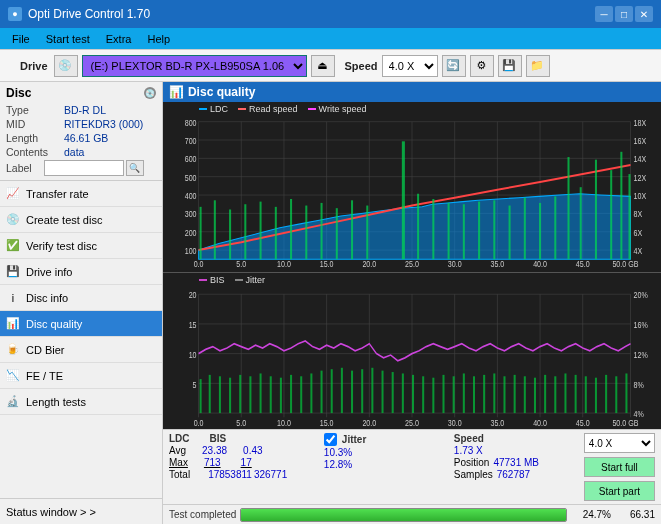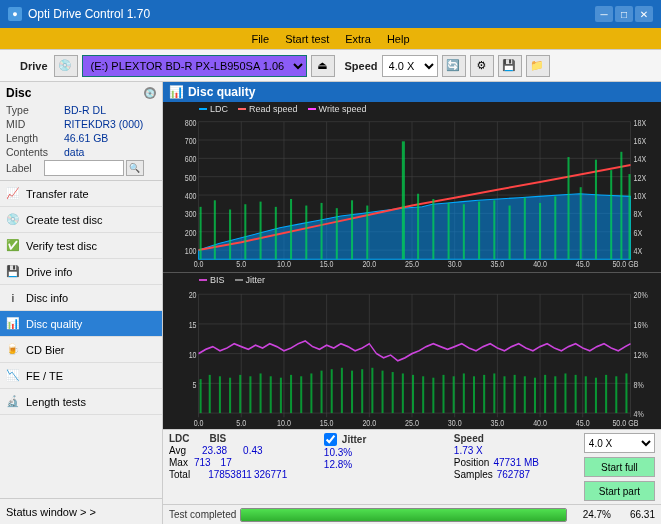--- a/index.html
+++ b/index.html
@@ -16,27 +16,26 @@
       justify-content: space-between;
     }
     .title-bar-left { display: flex; align-items: center; gap: 6px; }
     .title-bar-icon { width: 14px; height: 14px; background: #4a9adf; border-radius: 2px; font-size: 9px; display: flex; align-items: center; justify-content: center; color: white; }
     .title-bar-title { font-size: 12px; }
     .title-bar-controls { display: flex; gap: 2px; }
     .title-btn { width: 18px; height: 16px; background: #4a8fd4; border: none; color: white; font-size: 10px; cursor: pointer; display: flex; align-items: center; justify-content: center; border-radius: 2px; }
 
     
     .menu-bar {
-      background: #eab308;
+      background: #0ea5e9;
       height: 22px;
       display: flex;
       align-items: center;
       padding: 0 4px;
       border-bottom: 1px solid #ccc;
-      justify-content: center;
     }
     .menu-item {
       padding: 2px 8px;
       cursor: pointer;
       font-size: 11px;
       color: #000;
     }
 
     
     .toolbar {
@@ -623,21 +622,21 @@
         <div style="flex:1.2">
           <div style="display:flex; gap:20px; font-weight:bold; color:#333; margin-bottom:1px;">
             <span>LDC</span>
             <span>BIS</span>
           </div>
           <div style="display:flex; gap:10px; margin-bottom:1px;">
             <span>Avg</span>
             <span style="color:#0000cc;margin-left:6px">23.38</span>
             <span style="color:#0000cc;margin-left:6px">0.43</span>
           </div>
-          <div style="display:flex; margin-bottom:1px;">
+          <div style="display:flex; gap:10px; margin-bottom:1px;text-decoration:underline;">
             <span>Max</span>
             <span style="color:#0000cc;margin-left:6px">713</span>
             <span style="color:#0000cc;margin-left:10px">17</span>
           </div>
           <div style="display:flex; gap:2px;">
             <span>Total</span>
             <span style="color:#0000cc;margin-left:16px">17853811</span>
             <span style="color:#0000cc">326771</span>
           </div>
         </div>

